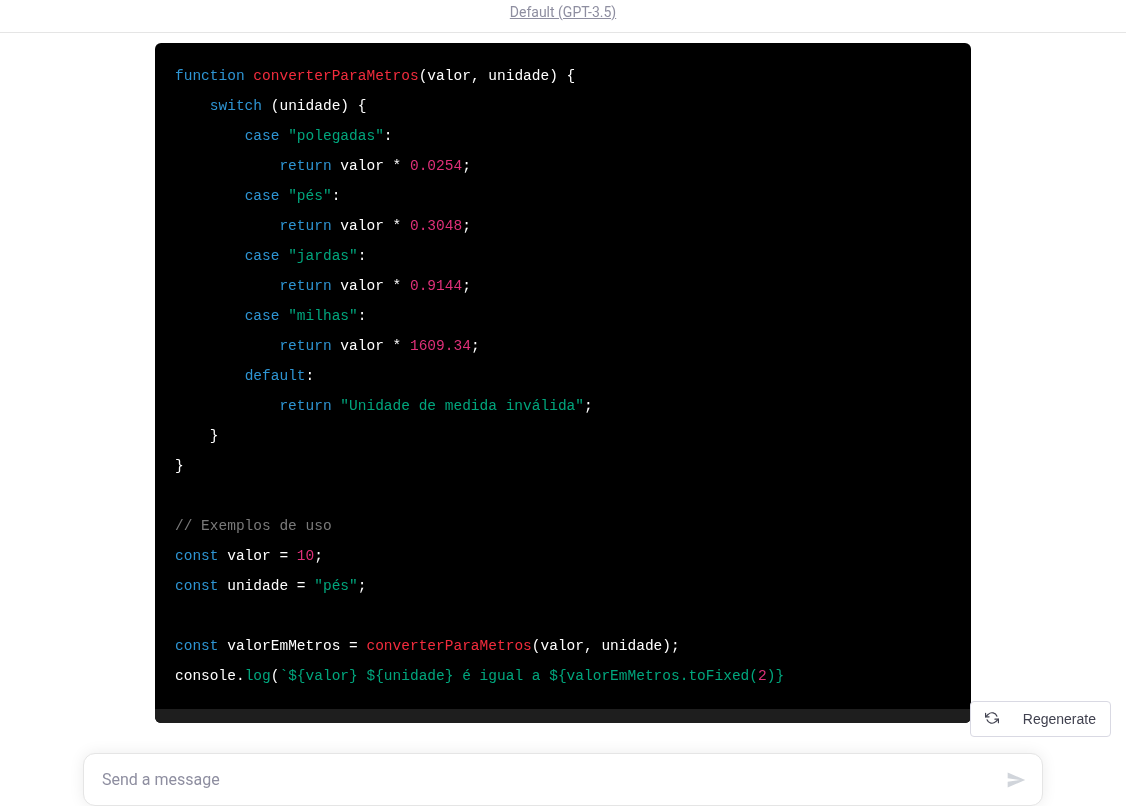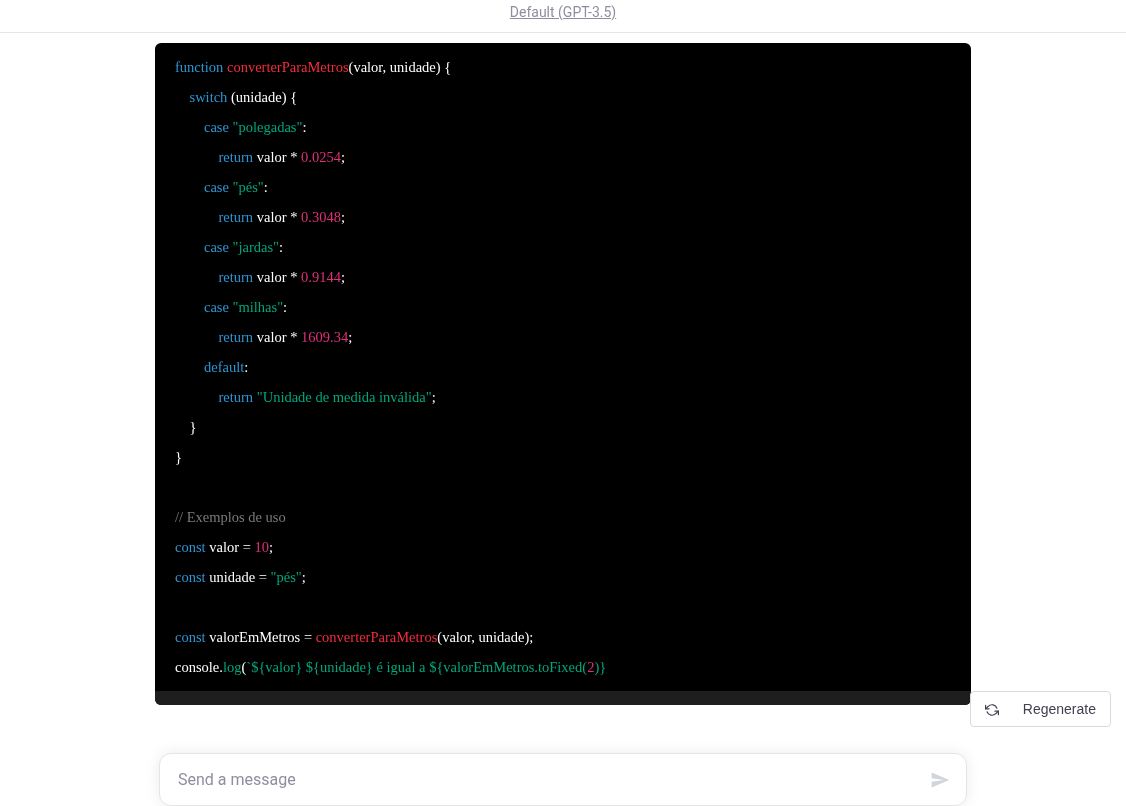--- a/index.html
+++ b/index.html
@@ -40,22 +40,22 @@
     .code-block-wrapper {
       width: 816px;
       margin-top: 13px;
       background: #000000;
       border-radius: 6px;
       overflow: hidden;
       position: relative;
     }
     
     .code-content {
-      padding: 9px 20px;
-      font-family: Liberation Serif, serif;
+      padding: 18px 20px;
+      font-family: Liberation Mono, monospace;
       font-size: 14.5px;
       line-height: 30px;
       color: #ffffff;
       white-space: pre;
       overflow-x: auto;
     }
     
     .tok-keyword { color: #2e95d3; }
     .tok-function-name { color: #f22c3d; }
     .tok-punct { color: #ffffff; }
@@ -67,44 +67,44 @@
     
     .bottom-scroll-bar {
       height: 14px;
       background: #1e1e1e;
       width: 100%;
     }
     
     .regenerate-btn {
       position: absolute;
       right: 15px;
-      bottom: 79px;
+      bottom: 69px;
       background: #ffffff;
       border: 1px solid #d9d9e3;
       border-radius: 4px;
       padding: 9px 14px;
       font-size: 14px;
       color: #40414f;
       cursor: pointer;
       display: flex;
-      align-items: flex-end;
+      align-items: flex-start;
       gap: 24px;
     }
     
     .regen-icon {
       width: 14px;
       height: 14px;
     }
     
     .input-container {
       position: absolute;
       bottom: 0;
       left: 50%;
       transform: translateX(-50%);
-      width: 808px;
+      width: 960px;
       padding: 10px 0 0 0;
     }
     
     .input-box {
       background: #ffffff;
       border: 1px solid #e5e5e5;
       border-radius: 12px;
       box-shadow: 0 0 15px rgba(0,0,0,0.08);
       padding: 16px 50px 16px 18px;
       position: relative;

